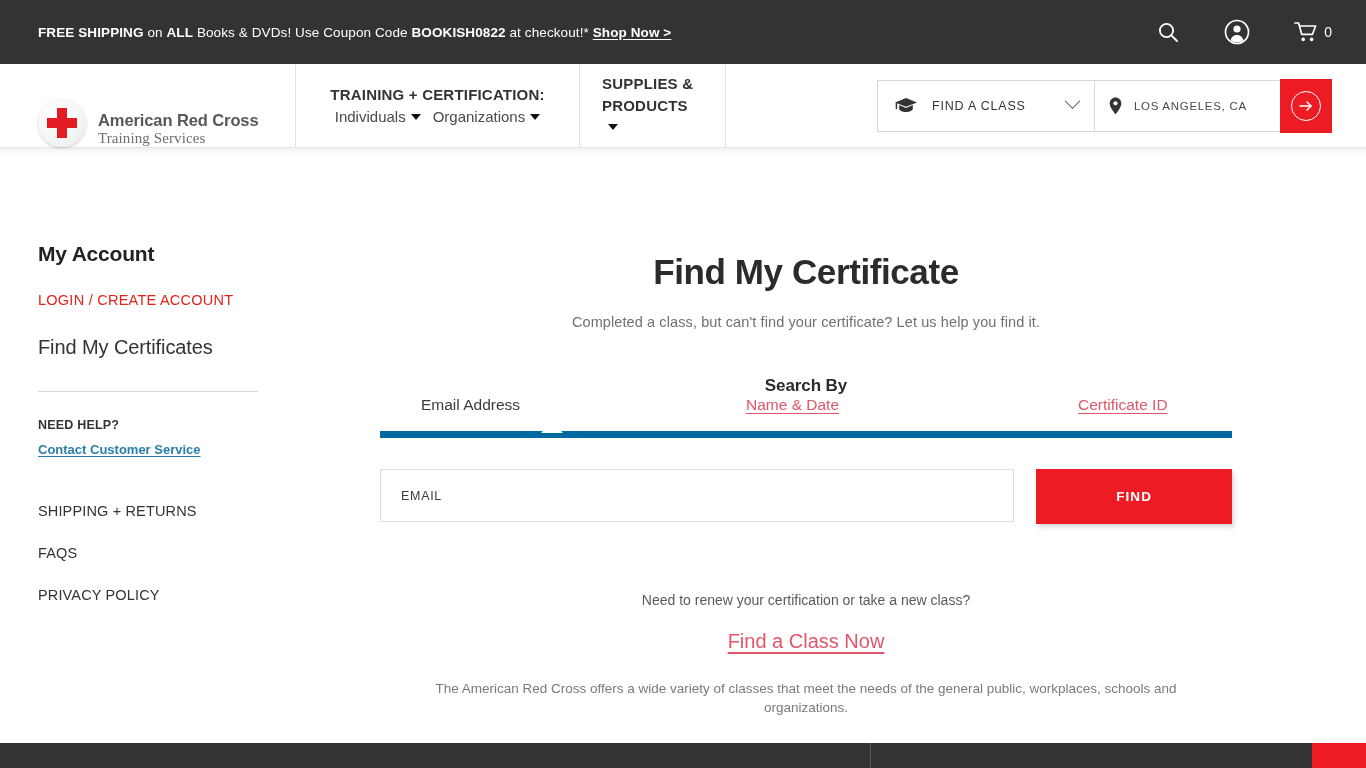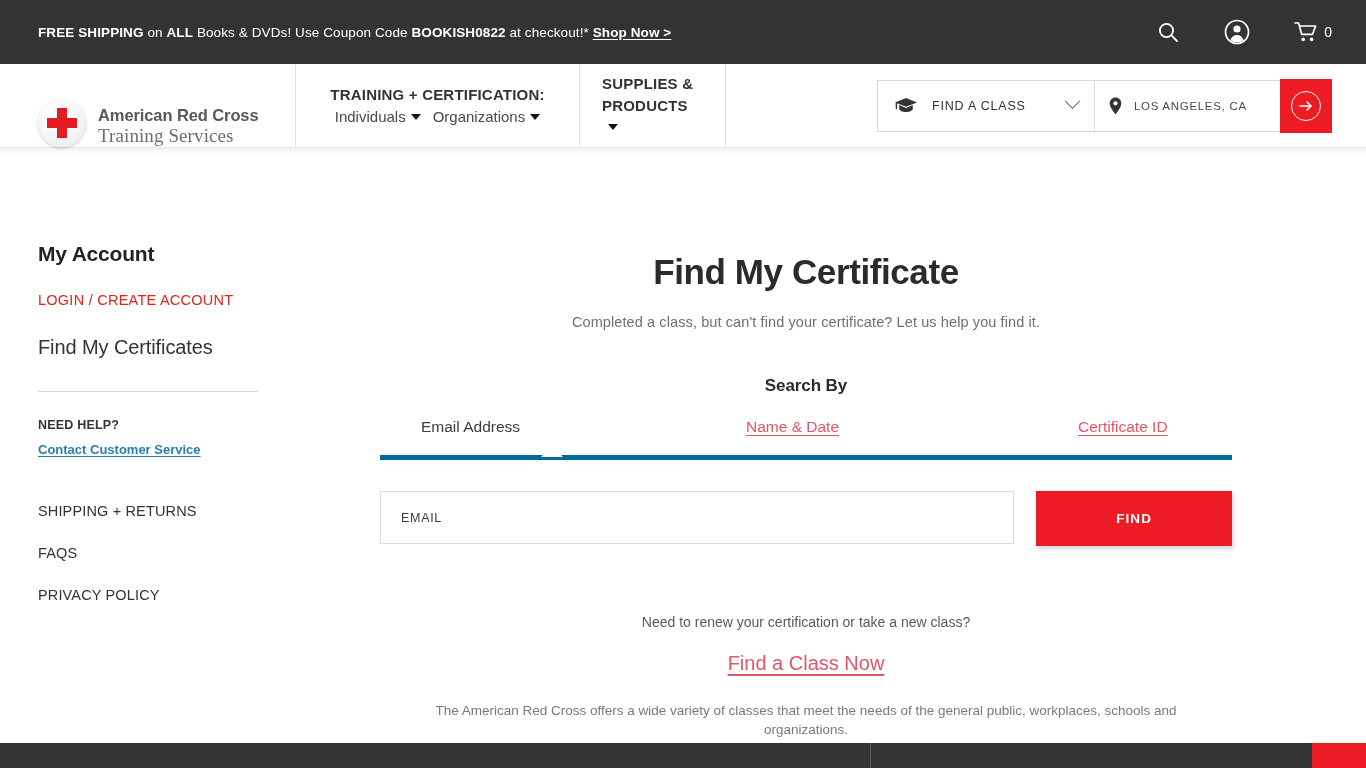--- a/index.html
+++ b/index.html
@@ -79,21 +79,21 @@
   }
   .logo-mark::before { width: 30px; height: 10px; left: 9px; top: 19px; }
   .logo-mark::after  { width: 10px; height: 30px; left: 19px; top: 9px; }
   .logo-words { margin-left: 12px; line-height: 1.15; }
   .logo-l1 {
     font-size: 16.5px; font-weight: bold; color: #58585b;
     letter-spacing: -.1px; white-space: nowrap;
   }
   .logo-l2 {
     font-family: "Liberation Serif", serif;
-    font-size: 19px; color: #6d6e71; letter-spacing: .1px;
+    font-size: 15px; color: #6d6e71; letter-spacing: .1px;
   }
 
   .nav-cell {
     display: flex;
     flex-direction: column;
     justify-content: center;
     border-left: 1px solid #e2e2e2;
     border-right: 1px solid #e2e2e2;
     padding: 0 22px;
   }
@@ -217,23 +217,22 @@
   .sub {
     font-size: 14.5px; color: #707070;
     margin-top: 22px; letter-spacing: .1px;
   }
   .search-by {
     font-size: 17px; font-weight: bold; color: #2b2b2b;
     margin-top: 46px; letter-spacing: -.1px;
   }
   .tabs {
     position: relative;
-    margin-top: 22px;
     height: 42px;
-    border-bottom: 5px solid #0369a1;
+    border-bottom: 7px solid #0369a1;
   }
   .tab {
     position: absolute;
     top: 0;
     font-size: 15.5px;
     cursor: pointer;
     white-space: nowrap;
   }
   .tab-active { color: #3c3c3c; left: 41px; }
   .tab-link {

